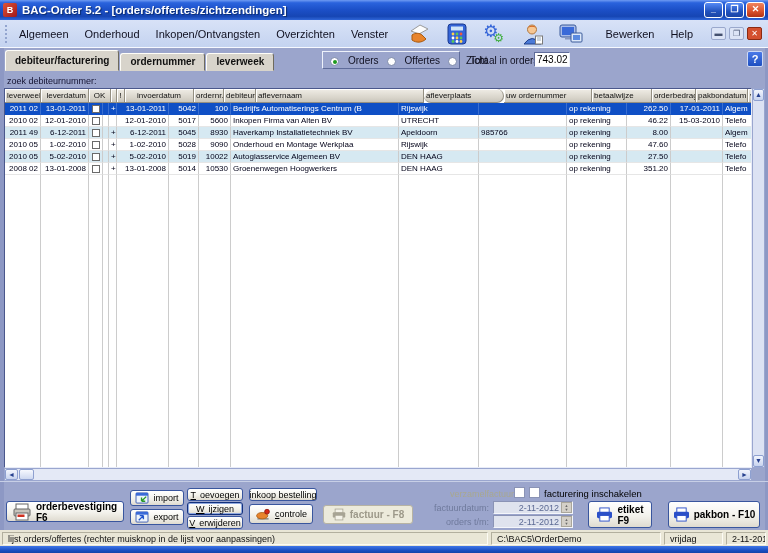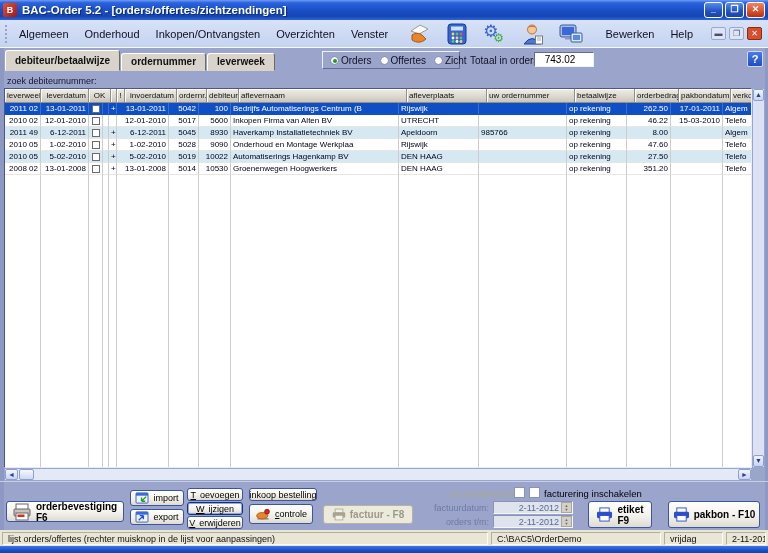--- a/index.html
+++ b/index.html
@@ -45,26 +45,26 @@
   .tabs { position:absolute; left:5px; top:50px; height:21px; display:flex; align-items:flex-end; z-index:3; }
   .tab { height:18px; background:#d8d4cb; border:1px solid; border-color:#fffef8 #6e6a5e #d8d4cb #fffef8;
     border-radius:3px 3px 0 0; font-size:10px; font-weight:bold; color:#101010;
     padding:2px 9px 0 9px; margin-right:1px; }
   .tab.active { height:21px; padding-top:4px; z-index:4; }
 
   
   .filter-panel { position:absolute; left:322px; top:51px; width:138px; height:18px;
     border:1px solid; border-color:#eef2fb #5f6c9a #5f6c9a #eef2fb;
     display:flex; align-items:center; gap:8px; padding:0 7px; font-size:10px; color:#101020; }
-  .radio { display:flex; align-items:center; gap:2px; white-space:nowrap; }
+  .radio { display:flex; align-items:flex-end; gap:9px; white-space:nowrap; }
   .rdot { width:9px; height:9px; border-radius:50%; background:#fff; border:1px solid #7b88a8; position:relative; }
   .radio.sel .rdot::after { content:""; position:absolute; left:2px; top:2px; width:4px; height:4px;
     border-radius:50%; background:#1e9a1e; }
   .total-label { position:absolute; left:470px; top:55px; font-size:10px; color:#101020; }
-  .total-field { position:absolute; left:534px; top:52px; width:60px; height:15px; background:#fff;
+  .total-field { position:absolute; left:534px; top:52px; width:36px; height:15px; background:#fff;
     border:1px solid; border-color:#5f6c9a #eef2fb #eef2fb #5f6c9a; font-size:10px;
     text-align:center; padding:1px 10px 0 2px; color:#000; }
   .help-btn { position:absolute; left:747px; top:51px; width:16px; height:16px; border-radius:2px;
     background:linear-gradient(180deg,#4a79e8,#1e4fc0); border:1px solid #cdd9f5; color:#fff;
     font-weight:bold; font-size:11px; text-align:center; line-height:14px; }
   .search-label { position:absolute; left:7px; top:76px; font-size:9px; color:#141432; }
 
   
   .grid-wrap { position:absolute; left:4px; top:88px; width:748px; height:380px; background:#fff;
     border:1px solid; border-color:#4a578c #e8ecf8 #e8ecf8 #4a578c; overflow:hidden; }
@@ -201,21 +201,21 @@
         <div class="mdibtn">❐</div>
         <div class="mdibtn close">✕</div>
       </div>
     </div>
   </div>
 
   <div class="side-l"></div>
   <div class="side-r"></div>
 
   <div class="tabs">
-    <div class="tab active">debiteur/betaalwijze</div>
+    <div class="tab active">debiteur/facturering</div>
     <div class="tab">ordernummer</div>
     <div class="tab">leverweek</div>
   </div>
 
   <div class="filter-panel">
     <div class="radio sel">
       <span class="rdot"></span>
       <span>Orders</span>
     </div>
     <div class="radio">
@@ -233,25 +233,25 @@
 
   <div class="search-label">zoek debiteurnummer:</div>
 
   <div class="grid-wrap">
     <div class="grid-header">
         <div class="gh-cell" style="width: 36px; text-align: right;">leverweek</div>
         <div class="gh-cell" style="width: 48px; text-align: right;">leverdatum</div>
         <div class="gh-cell" style="width: 22px; text-align: center;">OK</div>
         <div class="gh-cell" style="width: 6px; text-align: center;"></div>
         <div class="gh-cell" style="width: 8px; text-align: center;">!</div>
-        <div class="gh-cell" style="width: 52px; text-align: right;">invoerdatum</div>
+        <div class="gh-cell" style="width: 69px; text-align: center;">invoerdatum</div>
         <div class="gh-cell" style="width: 30px; text-align: right;">ordernr.</div>
         <div class="gh-cell" style="width: 32px; text-align: right;">debiteur</div>
         <div class="gh-cell" style="width: 168px; text-align: left;">aflevernaam</div>
-        <div class="gh-cell" style="width: 80px; text-align: left;">afleverplaats</div>
+        <div class="gh-cell" style="width: 80px; text-align: left; border-radius: 7px;">afleverplaats</div>
         <div class="gh-cell" style="width: 88px; text-align: left;">uw ordernummer</div>
         <div class="gh-cell" style="width: 60px; text-align: left;">betaalwijze</div>
         <div class="gh-cell" style="width: 44px; text-align: right;">orderbedrag</div>
         <div class="gh-cell" style="width: 52px; text-align: right;">pakbondatum</div>
         <div class="gh-cell" style="width: 30px; text-align: left;">verko</div>
       </div>
     <div>
         <div class="gr data selected">
           <div class="gc" style="width: 36px; text-align: right;">2011 02</div>
           <div class="gc" style="width: 48px; text-align: right;">13-01-2011</div>
@@ -322,21 +322,21 @@
         </div>
         <div class="gr data shaded">
           <div class="gc" style="width: 36px; text-align: right;">2010 05</div>
           <div class="gc" style="width: 48px; text-align: right;">5-02-2010</div>
           <div class="gc" style="width: 14px; text-align: center;"><span class="cb"></span></div>
           <div class="gc" style="width: 6px; text-align: center;"></div>
           <div class="gc" style="width: 8px; text-align: center;">+</div>
           <div class="gc" style="width: 52px; text-align: right;">5-02-2010</div>
           <div class="gc" style="width: 30px; text-align: right;">5019</div>
           <div class="gc" style="width: 32px; text-align: right;">10022</div>
-          <div class="gc" style="width: 168px; text-align: left;">Automatiserings Hagenkamp BV</div>
+          <div class="gc" style="width: 168px; text-align: left;">Autoglasservice Algemeen BV</div>
           <div class="gc" style="width: 80px; text-align: left;">DEN HAAG</div>
           <div class="gc" style="width: 88px; text-align: left;"></div>
           <div class="gc" style="width: 60px; text-align: left;">op rekening</div>
           <div class="gc" style="width: 44px; text-align: right;">27.50</div>
           <div class="gc" style="width: 52px; text-align: right;"></div>
           <div class="gc" style="width: 30px; text-align: left;">Telefo</div>
         </div>
         <div class="gr data">
           <div class="gc" style="width: 36px; text-align: right;">2008 02</div>
           <div class="gc" style="width: 48px; text-align: right;">13-01-2008</div>

